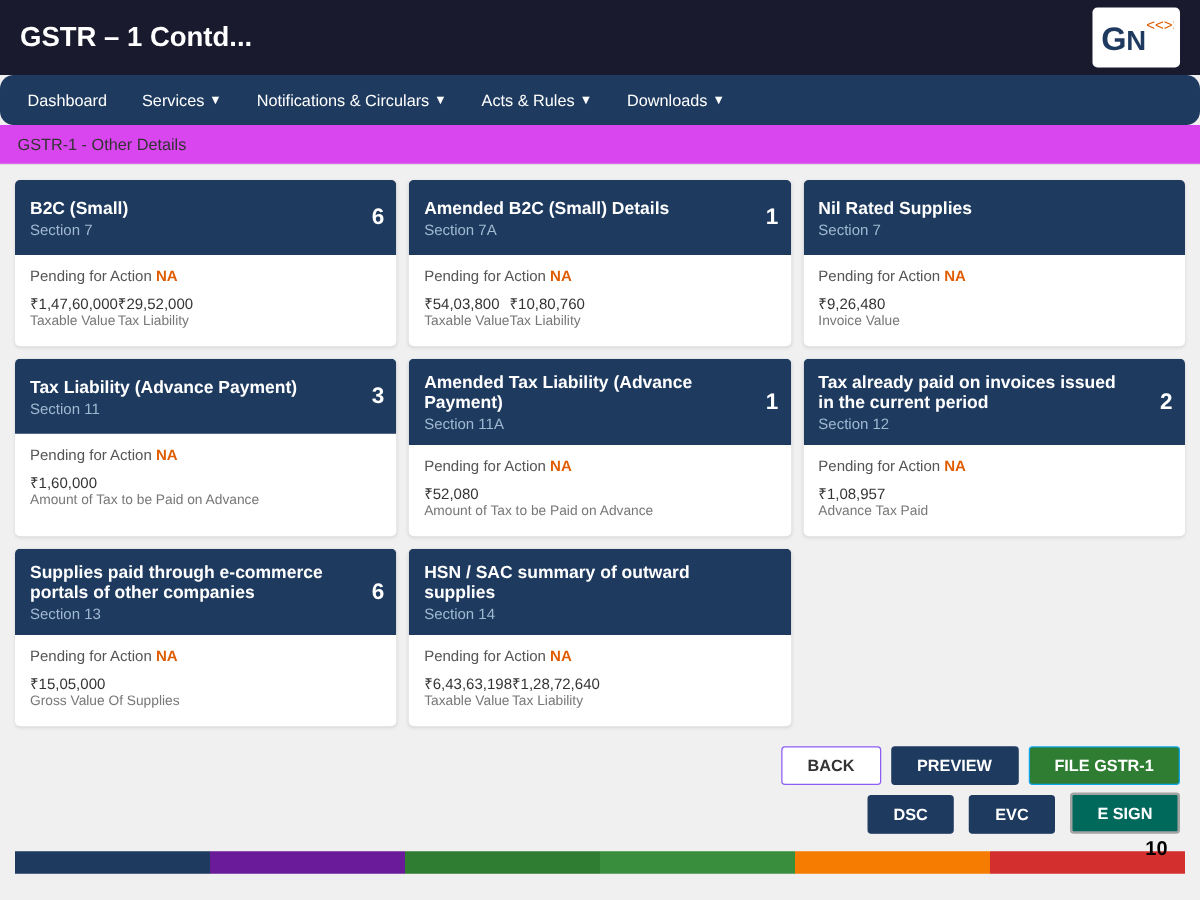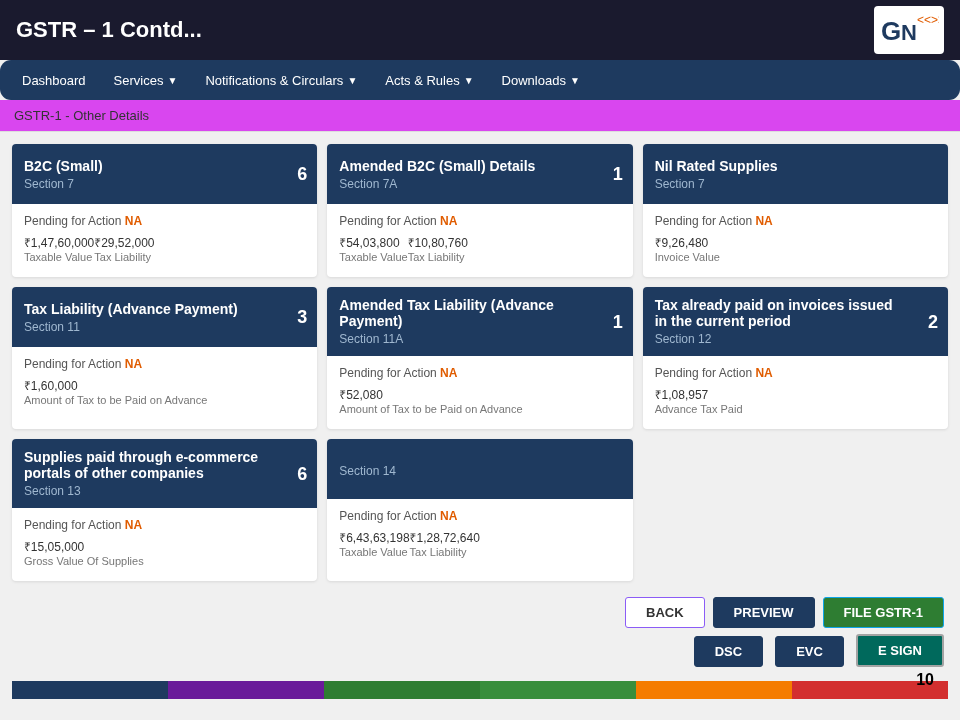--- a/index.html
+++ b/index.html
@@ -243,20 +243,21 @@
           <div>
             <div class="value-item">₹15,05,000</div>
             <div class="value-label">Gross Value Of Supplies</div>
           </div>
         </div>
       </div>
     </div>
 
     <div class="card">
       <div class="card-header">
+        <span class="card-title">HSN / SAC summary of outward supplies</span>
         <span class="card-subtitle">Section 14</span>
         <span class="card-number"></span>
       </div>
       <div class="card-body">
         <div class="pending-row">
           <span>Pending for Action</span>&nbsp;<span class="na">NA</span>
         </div>
         <div class="values-row">
           <div>
             <div class="value-item">₹6,43,63,198</div>

